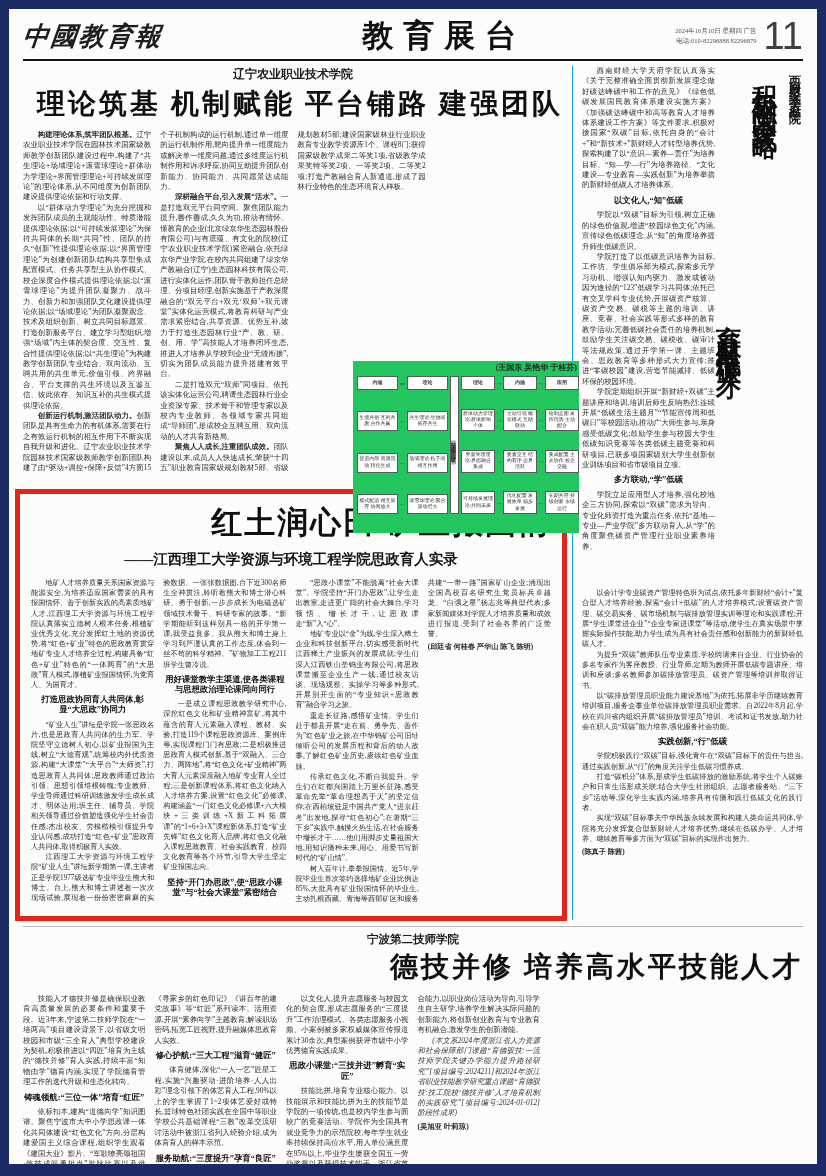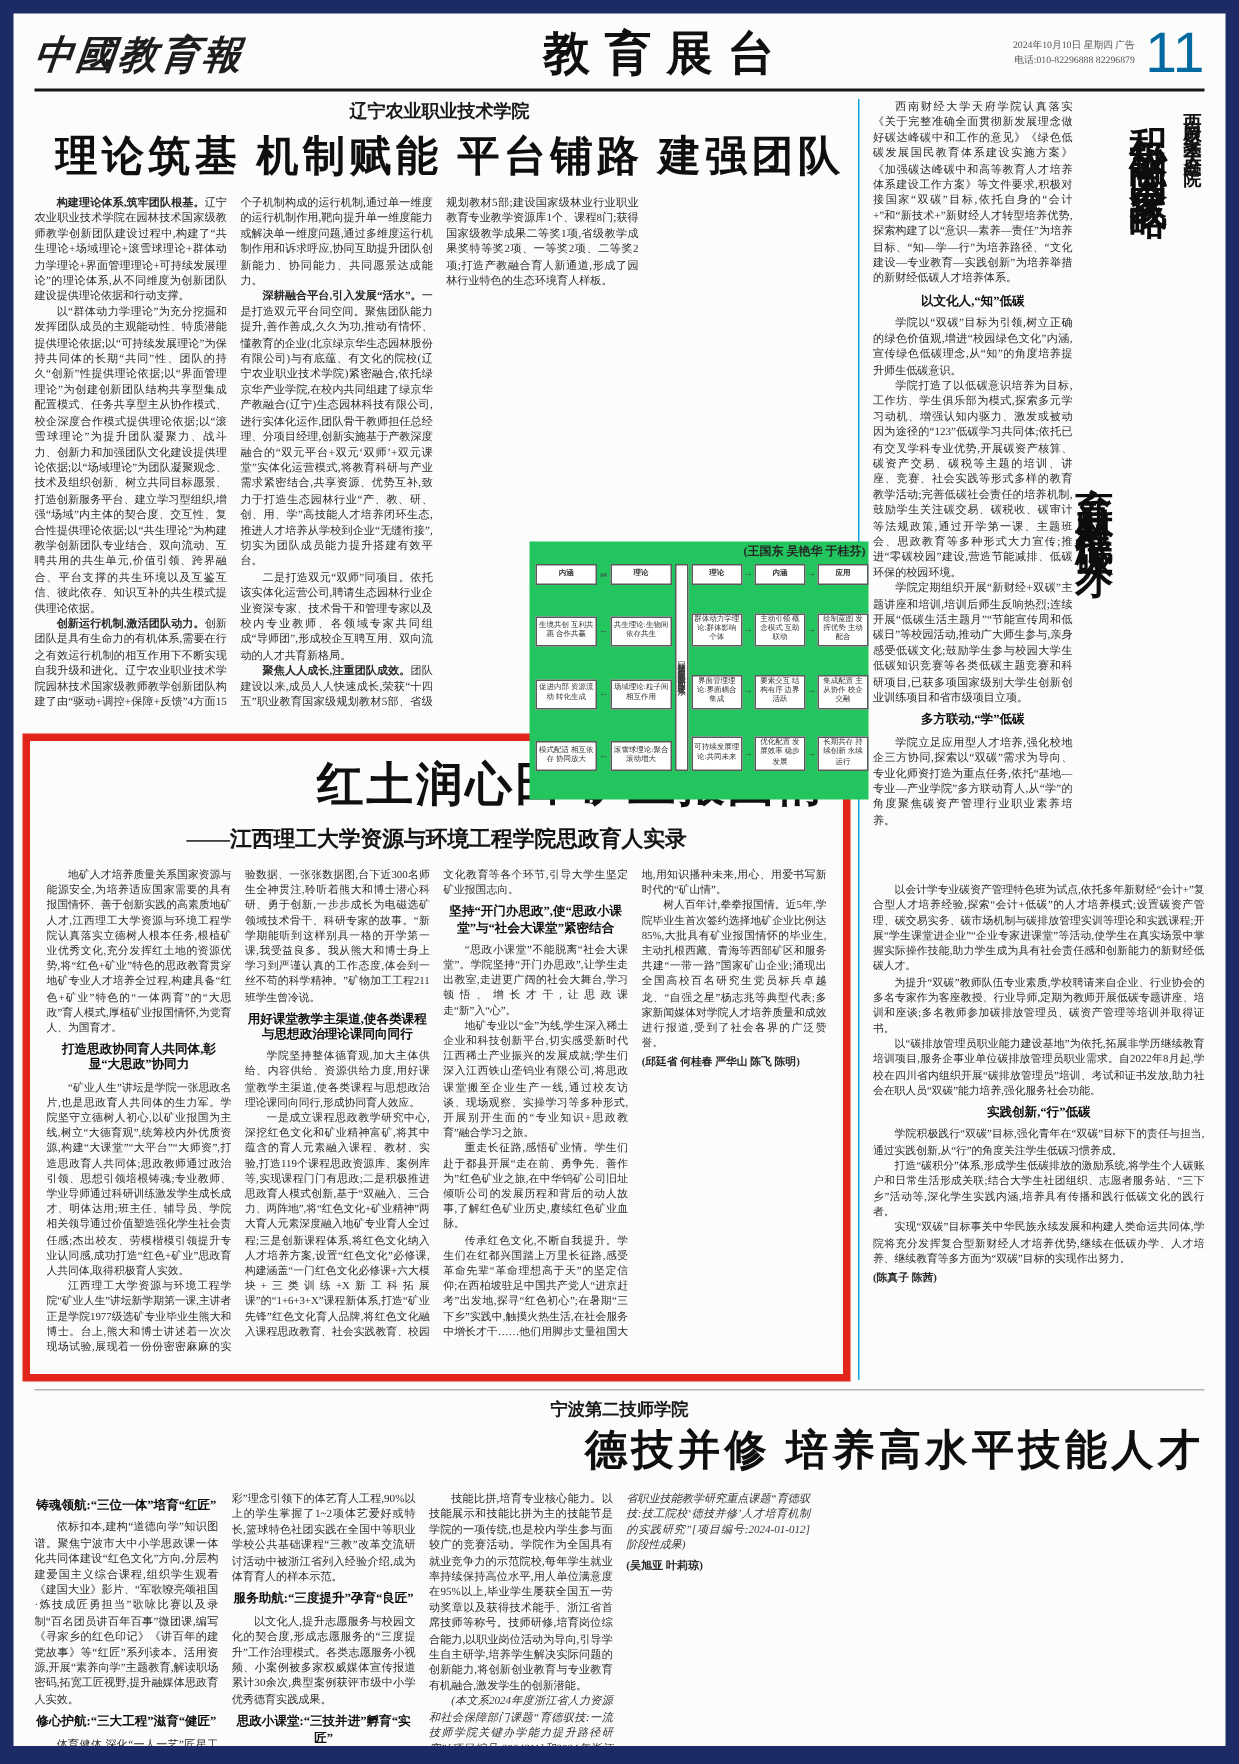--- a/index.html
+++ b/index.html
@@ -3,21 +3,21 @@
 <meta charset="utf-8">
 <style>
   html,body{margin:0;padding:0;background:#e8e8e8;}
   .frame{width:826px;height:1176px;box-sizing:border-box;padding:9px 9px 12px 9px;background:#1c2a66;}
   .paper{background:#fcfcfa;width:100%;height:100%;box-sizing:border-box;padding:4px 14px 6px 14px;position:relative;overflow:hidden;color:#262626;font-family:"Liberation Serif","DejaVu Serif",serif;}
   
   .hdr{display:flex;align-items:center;height:46px;border-bottom:2.5px solid #161616;}
   .masthead{width:190px;font-size:26px;font-weight:bold;font-style:italic;letter-spacing:2px;color:#1d1d1d;transform:skewX(-6deg);}
   .sect{flex:1;text-align:center;font-family:"Liberation Sans","DejaVu Sans",sans-serif;font-weight:bold;font-size:31px;letter-spacing:10px;color:#101010;}
   .dateblk{text-align:right;font-size:6.5px;color:#555;line-height:1.5;white-space:nowrap;}
-  .pageno{font-size:38px;color:#0369a1;font-family:"Liberation Sans",sans-serif;margin-left:7px;line-height:1;}
+  .pageno{font-size:38px;color:#404040;font-family:"Liberation Sans",sans-serif;margin-left:7px;line-height:1;}
   
   .main{display:flex;margin-top:5px;height:854px;}
   .leftcol{width:540px;flex:none;}
   .rightart{flex:1;border-left:1px solid #0ea5e9;margin-left:9px;padding-left:9px;display:flex;flex-direction:column;min-width:0;}
   
   .kicker{text-align:center;font-size:12px;font-weight:bold;color:#1b1b1b;font-family:Liberation Serif, serif;}
   .bighead{text-align:right;font-weight:bold;color:#0f0f0f;}
   .body-cols{font-size:7.4px;line-height:10.4px;text-align:justify;color:#2b2b2b;column-fill:auto;overflow:hidden;}
   .body-cols p{margin:0;text-indent:2em;}
   .body-cols b{font-weight:bold;}
@@ -134,21 +134,20 @@
 
         <div class="redbox" style="border-color: rgb(225, 37, 27);">
           <div class="bighead">红土润心田 矿业报国情</div>
           <div class="subtitle">——江西理工大学资源与环境工程学院思政育人实录</div>
           <div class="red-body body-cols">
               <p class="p">地矿人才培养质量关系国家资源与能源安全,为培养适应国家需要的具有报国情怀、善于创新实践的高素质地矿人才,江西理工大学资源与环境工程学院认真落实立德树人根本任务,根植矿业优秀文化,充分发挥红土地的资源优势,将“红色+矿业”特色的思政教育贯穿地矿专业人才培养全过程,构建具备“红色+矿业”特色的“一体两育”的“大思政”育人模式,厚植矿业报国情怀,为党育人、为国育才。</p>
               <h4 class="sub">打造思政协同育人共同体,彰显“大思政”协同力</h4>
               <p class="p">“矿业人生”讲坛是学院一张思政名片,也是思政育人共同体的生力军。学院坚守立德树人初心,以矿业报国为主线,树立“大德育观”,统筹校内外优质资源,构建“大课堂”“大平台”“大师资”,打造思政育人共同体;思政教师通过政治引领、思想引领培根铸魂;专业教师、学业导师通过科研训练激发学生成长成才、明体达用;班主任、辅导员、学院相关领导通过价值塑造强化学生社会责任感;杰出校友、劳模楷模引领提升专业认同感,成功打造“红色+矿业”思政育人共同体,取得积极育人实效。</p>
               <p class="p">江西理工大学资源与环境工程学院“矿业人生”讲坛新学期第一课,主讲者正是学院1977级选矿专业毕业生熊大和博士。台上,熊大和博士讲述着一次次现场试验,展现着一份份密密麻麻的实验数据、一张张数据图,台下近300名师生全神贯注,聆听着熊大和博士潜心科研、勇于创新,一步步成长为电磁选矿领域技术骨干、科研专家的故事。“新学期能听到这样别具一格的开学第一课,我受益良多。我从熊大和博士身上学习到严谨认真的工作态度,体会到一丝不苟的科学精神。”矿物加工工程211班学生曾冷说。</p>
               <h4 class="sub">用好课堂教学主渠道,使各类课程与思想政治理论课同向同行</h4>
-              <p class="p">学院坚持整体德育观,加大主体供给、内容供给、资源供给力度,用好课堂教学主渠道,使各类课程与思想政治理论课同向同行,形成协同育人效应。</p>
               <p class="p">一是成立课程思政教学研究中心,深挖红色文化和矿业精神富矿,将其中蕴含的育人元素融入课程、教材、实验,打造119个课程思政资源库、案例库等,实现课程门门有思政;二是积极推进思政育人模式创新,基于“双融入、三合力、两阵地”,将“红色文化+矿业精神”两大育人元素深度融入地矿专业育人全过程;三是创新课程体系,将红色文化纳入人才培养方案,设置“红色文化”必修课,构建涵盖“一门红色文化必修课+六大模块+三类训练+X新工科拓展课”的“1+6+3+X”课程新体系,打造“矿业先锋”红色文化育人品牌,将红色文化融入课程思政教育、社会实践教育、校园文化教育等各个环节,引导大学生坚定矿业报国志向。</p>
               <h4 class="sub">坚持“开门办思政”,使“思政小课堂”与“社会大课堂”紧密结合</h4>
               <p class="p">“思政小课堂”不能脱离“社会大课堂”。学院坚持“开门办思政”,让学生走出教室,走进更广阔的社会大舞台,学习顿悟、增长才干,让思政课走“新”入“心”。</p>
               <p class="p">地矿专业以“金”为线,学生深入稀土企业和科技创新平台,切实感受新时代江西稀土产业振兴的发展成就;学生们深入江西铁山垄钨业有限公司,将思政课堂搬至企业生产一线,通过校友访谈、现场观察、实操学习等多种形式,开展别开生面的“专业知识+思政教育”融合学习之旅。</p>
               <p class="p">重走长征路,感悟矿业情。学生们赴于都县开展“走在前、勇争先、善作为”红色矿业之旅,在中华钨矿公司旧址倾听公司的发展历程和背后的动人故事,了解红色矿业历史,赓续红色矿业血脉。</p>
               <p class="p">传承红色文化,不断自我提升。学生们在红都兴国踏上万里长征路,感受革命先辈“革命理想高于天”的坚定信仰;在西柏坡驻足中国共产党人“进京赶考”出发地,探寻“红色初心”;在暑期“三下乡”实践中,触摸火热生活,在社会服务中增长才干……他们用脚步丈量祖国大地,用知识播种未来,用心、用爱书写新时代的“矿山情”。</p>
               <p class="p">树人百年计,拳拳报国情。近5年,学院毕业生首次签约选择地矿企业比例达85%,大批具有矿业报国情怀的毕业生,主动扎根西藏、青海等西部矿区和服务共建“一带一路”国家矿山企业;涌现出全国高校百名研究生党员标兵卓越龙、“自强之星”杨志兆等典型代表;多家新闻媒体对学院人才培养质量和成效进行报道,受到了社会各界的广泛赞誉。</p>
               <p class="byline">(邱廷省 何桂春 严华山 陈飞 陈明)</p>
             </div>
         </div>
@@ -181,20 +180,21 @@
             <p class="p">实现“双碳”目标事关中华民族永续发展和构建人类命运共同体,学院将充分发挥复合型新财经人才培养优势,继续在低碳办学、人才培养、继续教育等多方面为“双碳”目标的实现作出努力。</p>
             <p class="byline">(陈真子 陈茜)</p>
           </div>
       </div>
     </div>
 
     <div class="bot-art">
       <div class="kicker">宁波第二技师学院</div>
       <div class="bighead">德技并修 培养高水平技能人才</div>
       <div class="bot-body body-cols">
+          <p class="p">技能人才德技并修是确保职业教育高质量发展的必要条件和重要手段。近3年来,宁波第二技师学院在“一培两高”项目建设背景下,以省级文明校园和市级“三全育人”典型学校建设为契机,积极推进以“四匠”培育为主线的“德技并修”育人实践,持续丰富“知物由学”德育内涵,实现了学院德育管理工作的迭代升级和生态化转向。</p>
           <h4 class="sub">铸魂领航:“三位一体”培育“红匠”</h4>
           <p class="p">依标扣本,建构“道德向学”知识图谱。聚焦宁波市大中小学思政课一体化共同体建设“红色文化”方向,分层构建爱国主义综合课程,组织学生观看《建国大业》影片、“军歌嘹亮颂祖国·炼技成匠勇担当”歌咏比赛以及录制“百名团员讲百年百事”微团课,编写《寻家乡的红色印记》《讲百年的建党故事》等“红匠”系列读本。活用资源,开展“素养向学”主题教育,解读职场密码,拓宽工匠视野,提升融媒体思政育人实效。</p>
           <h4 class="sub">修心护航:“三大工程”滋育“健匠”</h4>
           <p class="p">体育健体,深化“一人一艺”匠星工程,实施“兴趣驱动·进阶培养·人人出彩”理念引领下的体艺育人工程,90%以上的学生掌握了1~2项体艺爱好或特长,篮球特色社团实践在全国中等职业学校公共基础课程“三教”改革交流研讨活动中被浙江省列入经验介绍,成为体育育人的样本示范。</p>
           <h4 class="sub">服务助航:“三度提升”孕育“良匠”</h4>
           <p class="p">以文化人,提升志愿服务与校园文化的契合度,形成志愿服务的“三度提升”工作治理模式。各类志愿服务小视频、小案例被多家权威媒体宣传报道累计30余次,典型案例获评市级中小学优秀德育实践成果。</p>
           <h4 class="sub">思政小课堂:“三技并进”孵育“实匠”</h4>
           <p class="p">技能比拼,培育专业核心能力。以技能展示和技能比拼为主的技能节是学院的一项传统,也是校内学生参与面较广的竞赛活动。学院作为全国具有就业竞争力的示范院校,每年学生就业率持续保持高位水平,用人单位满意度在95%以上,毕业学生屡获全国五一劳动奖章以及获得技术能手、浙江省首席技师等称号。技师研修,培育岗位综合能力,以职业岗位活动为导向,引导学生自主研学,培养学生解决实际问题的创新能力,将创新创业教育与专业教育有机融合,激发学生的创新潜能。</p>
           <p class="note">(本文系2024年度浙江省人力资源和社会保障部门课题“育德驭技:一流技师学院关键办学能力提升路径研究”[项目编号:2024211]和2024年浙江省职业技能教学研究重点课题“育德驭技:技工院校‘德技并修’人才培育机制的实践研究”[项目编号:2024-01-012]阶段性成果)</p>
           <p class="byline">(吴旭亚 叶莉琼)</p>

